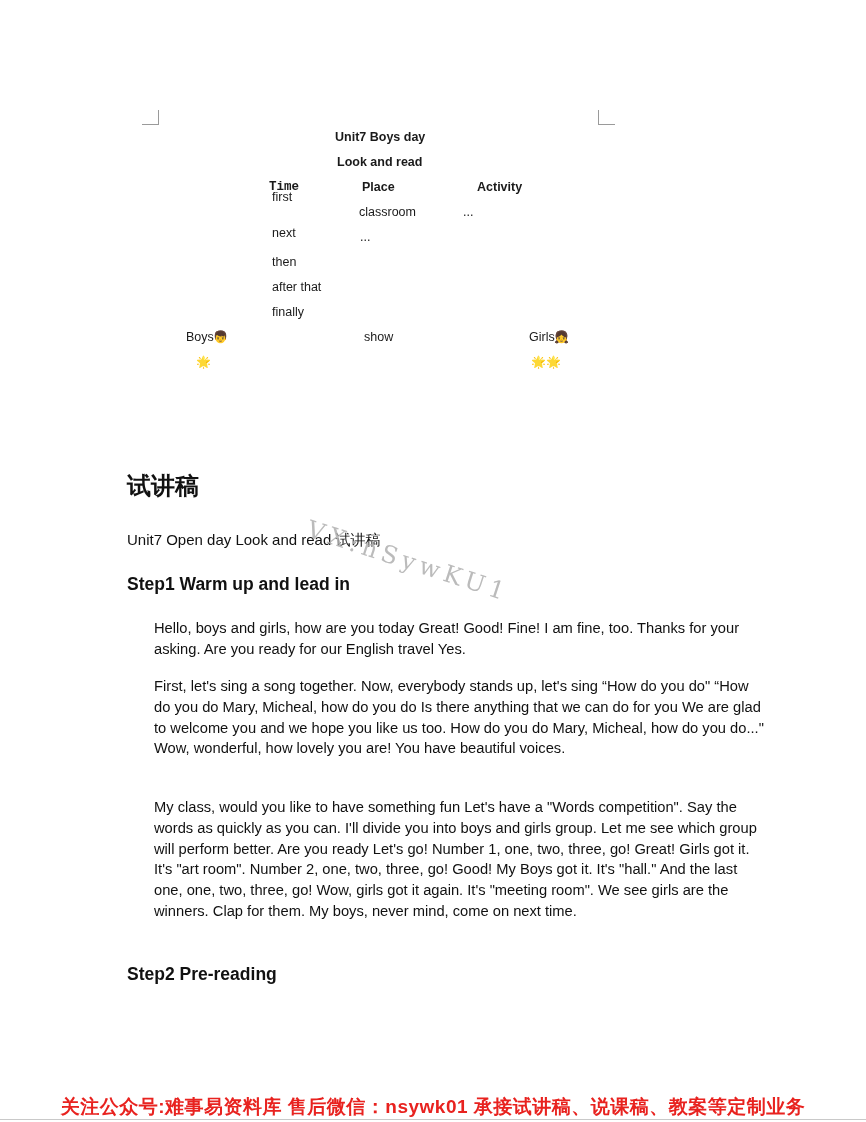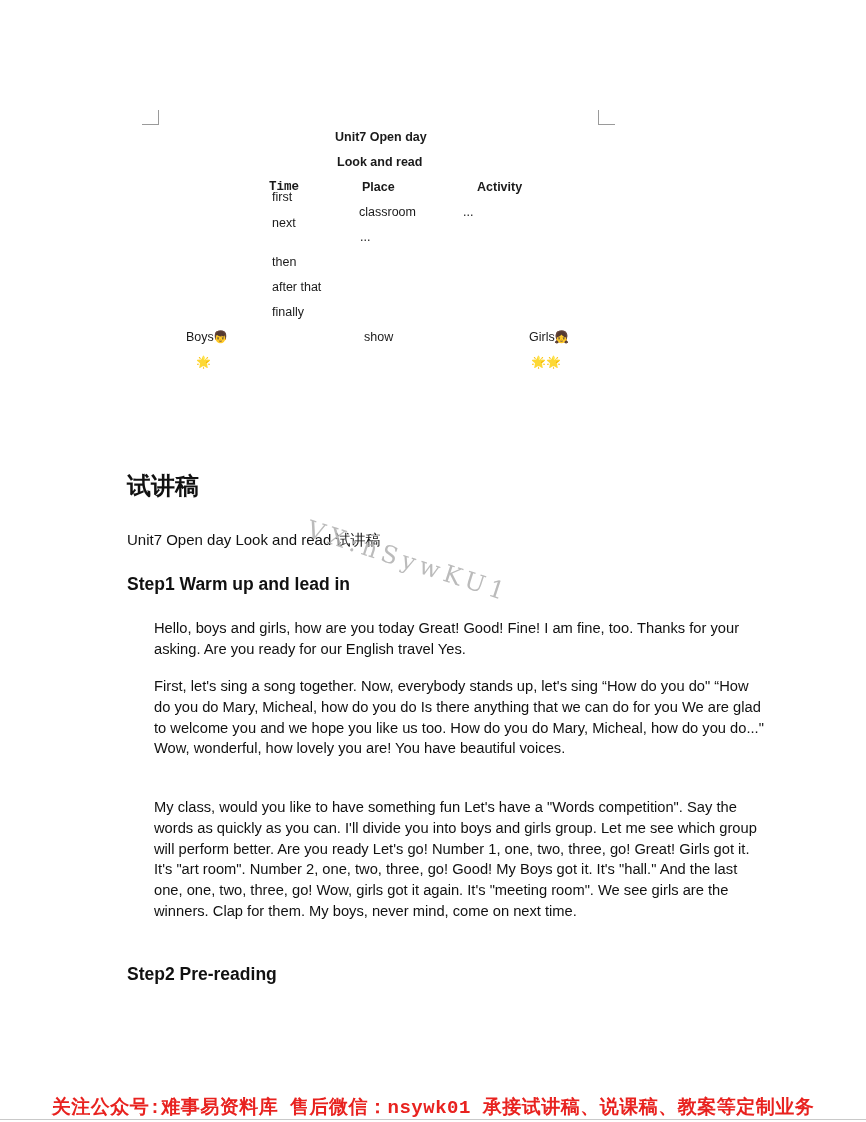--- a/index.html
+++ b/index.html
@@ -14,38 +14,38 @@
     .doc-title { position: absolute; left: 127px; top: 470px; font-size: 24px; font-weight: bold;
                  font-family: "DejaVu Sans", sans-serif; }
     .subtitle { position: absolute; left: 127px; top: 531px; font-size: 15px; }
     .heading { position: absolute; left: 127px; font-size: 17.5px; font-weight: bold; }
     .para { position: absolute; left: 127px; width: 612px; font-size: 14.7px; line-height: 20.8px; margin-left: 27px; }
     .watermark { position: absolute; left: 312px; top: 515px; font-family: "DejaVu Serif", serif;
                  font-size: 24px; color: #b0b0b0; letter-spacing: 5px; transform: rotate(18deg);
                  transform-origin: left top; opacity: 0.85; }
     .footer { position: absolute; left: 0; top: 1094px; width: 866px; text-align: center;
               font-size: 19px; font-weight: bold; color: #e8221f; letter-spacing: 0.5px;
-              font-family: Liberation Mono, monospace; white-space: nowrap; }
+              font-family: Liberation Sans, sans-serif; white-space: nowrap; }
     .footer-rule { position: absolute; left: 0; top: 1119px; width: 866px; height: 1px; background: #c9c9c9; }
   </style>
 </head>
 <body>
 
 <div class="crop crop-left"></div>
 <div class="crop crop-right"></div>
 
 <div>
-  <span class="img-text img-head" style="left:335px; top:130px;">Unit7 Open day</span>
+  <span class="img-text img-head" style="left:335px; top:130px;">Unit7 Boys day</span>
   <span class="img-text img-head" style="left:337px; top:155px;">Look and read</span>
   <span class="img-text img-head" style="left:269px; top:180px;font-family:Liberation Mono, monospace;">Time</span>
   <span class="img-text img-head" style="left:362px; top:180px;">Place</span>
   <span class="img-text img-head" style="left:445px; top:180px;margin-left:32px;">Activity</span>
 
   <span class="img-text" style="left:272px; top:190px;">first</span>
-  <span class="img-text" style="left:272px; top:216px;text-align:center;">next</span>
+  <span class="img-text" style="left:272px; top:226px;text-align:center;">next</span>
   <span class="img-text" style="left:272px; top:255px;">then</span>
   <span class="img-text" style="left:272px; top:280px;">after that</span>
   <span class="img-text" style="left:272px; top:305px;">finally</span>
 
   <span class="img-text" style="left:359px; top:205px;">classroom</span>
   <span class="img-text" style="left:360px; top:230px;">...</span>
   <span class="img-text" style="left:463px; top:205px;">...</span>
 
   <span class="img-text" style="left:186px; top:330px;">
     <span>Boys</span><span class="emoji">👦</span>

